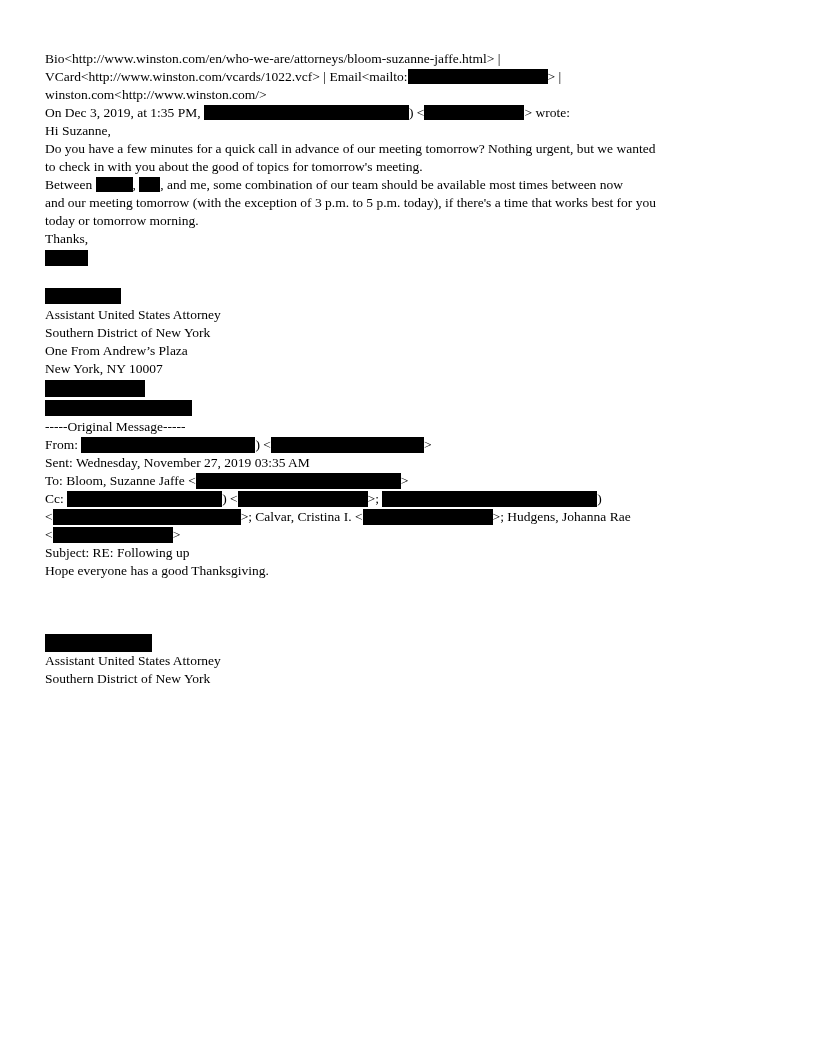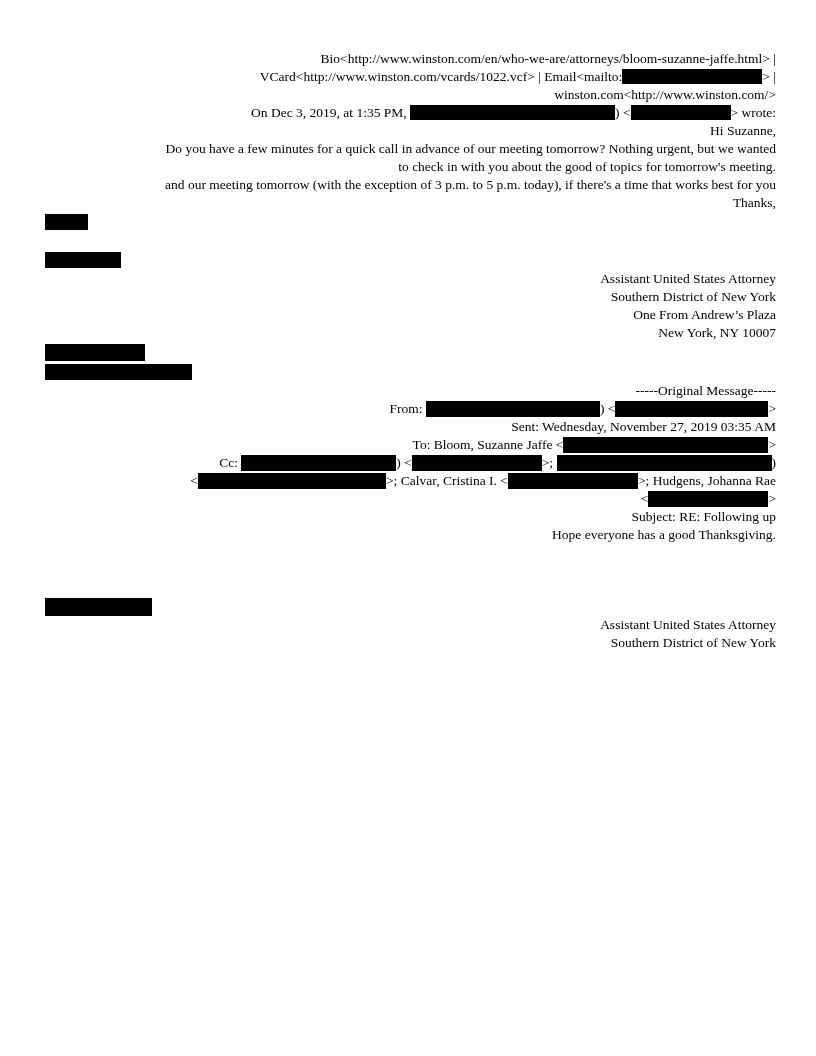--- a/index.html
+++ b/index.html
@@ -5,21 +5,21 @@
   * { margin: 0; padding: 0; box-sizing: border-box; }
   html, body { background: #ffffff; }
   body {
     width: 816px;
     height: 1056px;
     font-family: "Liberation Serif", "DejaVu Serif", serif;
     font-size: 13.5px;
     color: #000000;
     overflow: hidden;
   }
-  .doc { padding: 50px 40px 0 45px; text-align: right; }
+  .doc { padding: 50px 40px 0 45px; }
   .line { height: 18px; line-height: 18px; white-space: pre; }
   .para { }
   .mt1 { }
   .mt3 { }
   
   .redact {
     display: inline-block;
     background: #000000;
     height: 15px;
     vertical-align: -3px;
@@ -50,21 +50,23 @@
   <div class="para mt1">
     <div class="line"><span>Hi Suzanne,</span></div>
   </div>
 
   <div class="para mt1">
     <div class="line"><span>Do you have a few minutes for a quick call in advance of our meeting tomorrow? Nothing urgent, but we wanted</span></div>
     <div class="line"><span>to check in with you about the good of topics for tomorrow's meeting.</span></div>
   </div>
 
   <div class="para mt1">
+    <div class="line"><span>Between </span><span class="redact" style="width:37px"></span><span>, </span><span class="redact" style="width:21px"></span><span>, and me, some combination of our team should be available most times between now</span></div>
     <div class="line"><span>and our meeting tomorrow (with the exception of 3 p.m. to 5 p.m. today), if there's a time that works best for you</span></div>
+    <div class="line"><span>today or tomorrow morning.</span></div>
   </div>
 
   <div class="para mt1">
     <div class="line"><span>Thanks,</span></div>
   </div>
 
   <div class="para mt1">
     <div class="line"><span class="redact-block" style="width:43px;height:16px"></span></div>
     <div class="line"></div>
     <div class="line"><span class="redact-block" style="width:76px;height:16px"></span></div>

